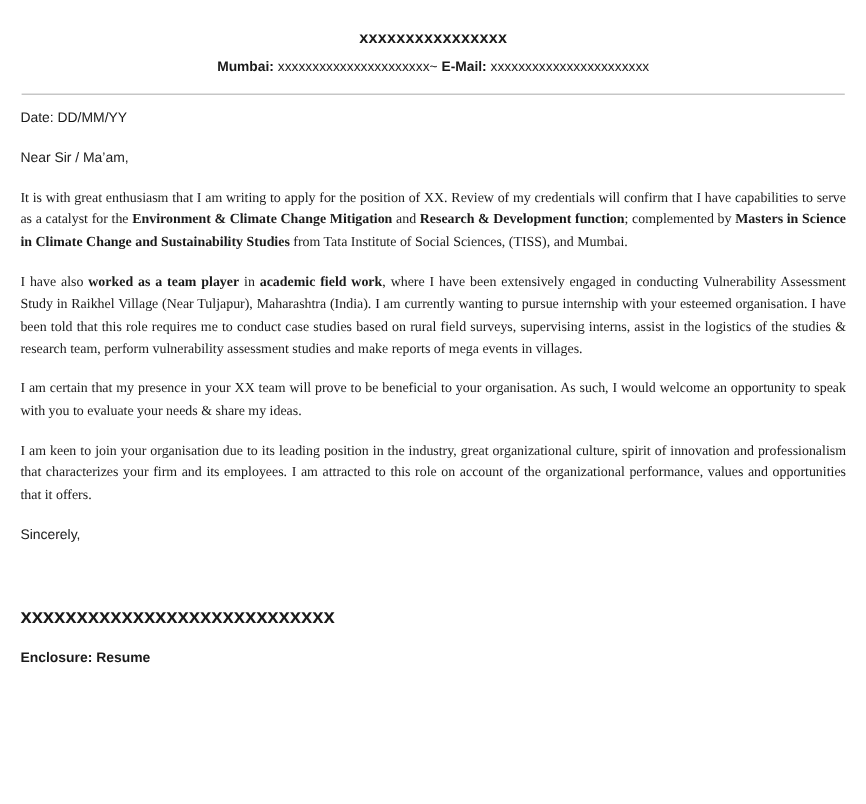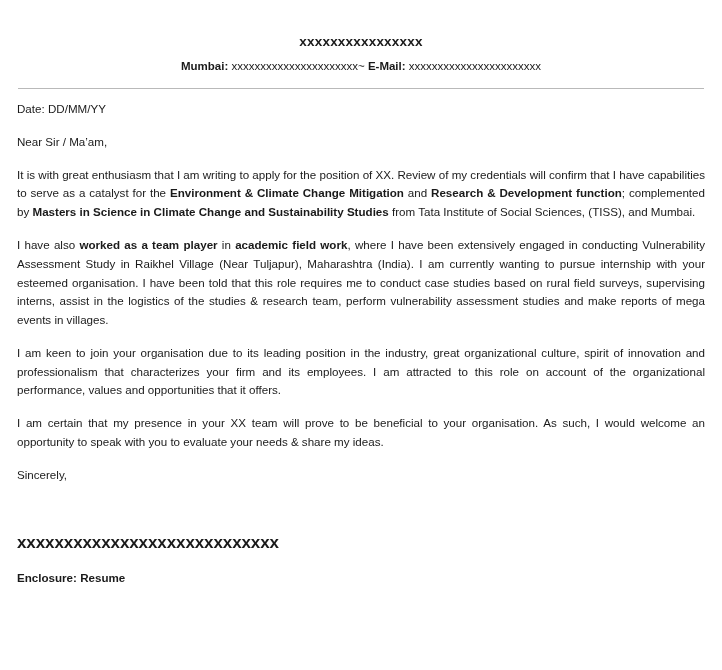--- a/index.html
+++ b/index.html
@@ -14,21 +14,21 @@
     color: #1a1a1a;
     overflow: hidden;
   }
 
   .page {
     position: relative;
     width: 722px;
     height: 592px;
     background: #ffffff;
     box-sizing: border-box;
-    padding: 10px 17px;
+    padding: 0 17px;
   }
 
   
   .letterhead {
     padding-top: 22px;
     text-align: center;
   }
   .lh-name {
     font-size: 13.5px;
     font-weight: bold;
@@ -64,20 +64,21 @@
     line-height: 1.62;
   }
   .line {
     margin: 0 0 14px 0;
     text-align: left;
   }
   .para {
     margin: 0 0 14px 0;
     text-align: justify;
     text-justify: inter-word;
+    font-family: Liberation Serif, serif;
   }
   .para b, .line b {
     font-weight: bold;
   }
 
   .sign-block {
     margin-top: 44px;
   }
   .sign-name {
     font-size: 17px;
@@ -111,23 +112,23 @@
   <div class="letter-body">
 
     <p class="line">Date: DD/MM/YY</p>
 
     <p class="line">Near Sir / Ma’am,</p>
 
     <p class="para"><span>It is with great enthusiasm that I am writing to apply for the position of XX. Review of my credentials will confirm that I have capabilities to serve as a catalyst for the </span><b>Environment &amp; Climate Change Mitigation</b><span> and </span><b>Research &amp; Development function</b><span>; complemented by </span><b>Masters in Science in Climate Change and Sustainability Studies</b><span> from Tata Institute of Social Sciences, (TISS), and Mumbai.</span></p>
 
     <p class="para"><span>I have also </span><b>worked as a team player</b><span> in </span><b>academic field work</b><span>, where I have been extensively engaged in conducting Vulnerability Assessment Study in Raikhel Village (Near Tuljapur), Maharashtra (India). I am currently wanting to pursue internship with your esteemed organisation. I have been told that this role requires me to conduct case studies based on rural field surveys, supervising interns, assist in the logistics of the studies &amp; research team, perform vulnerability assessment studies and make reports of mega events in villages.</span></p>
 
+    <p class="para">I am certain that my presence in your XX team will prove to be beneficial to your organisation. As such, I would welcome an opportunity to speak with you to evaluate your needs &amp; share my ideas.</p>
+
     <p class="para">I am keen to join your organisation due to its leading position in the industry, great organizational culture, spirit of innovation and professionalism that characterizes your firm and its employees. I am attracted to this role on account of the organizational performance, values and opportunities that it offers.</p>
-
-    <p class="para">I am certain that my presence in your XX team will prove to be beneficial to your organisation. As such, I would welcome an opportunity to speak with you to evaluate your needs &amp; share my ideas.</p>
 
 
     <p class="line">Sincerely,</p>
 
     <div class="sign-block">
       <div class="sign-name">xxxxxxxxxxxxxxxxxxxxxxxxxxxx</div>
       <div class="enclosure">Enclosure: Resume</div>
     </div>
 
   </div>

